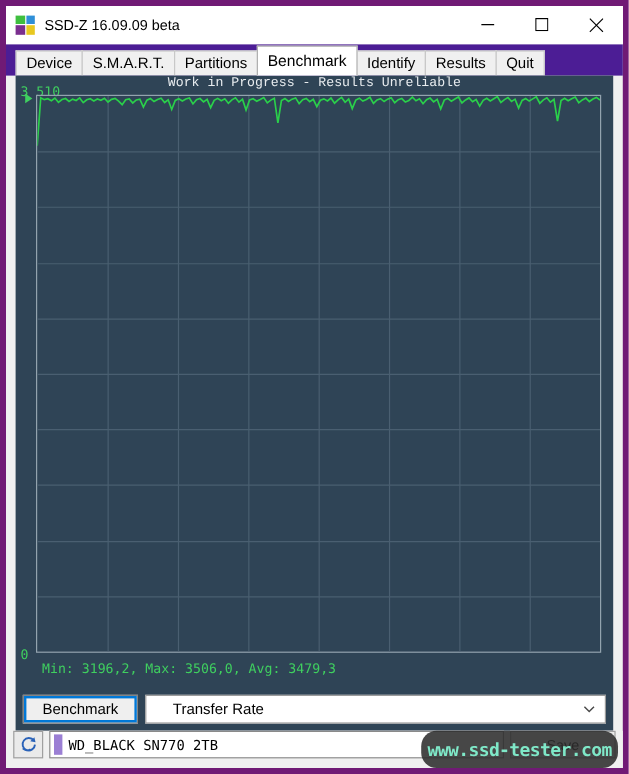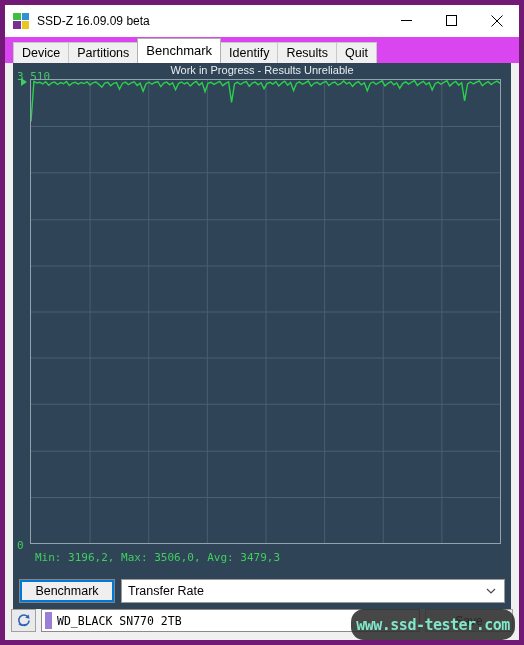--- a/index.html
+++ b/index.html
@@ -61,21 +61,21 @@
     justify-content: center;
     font-size: 12px;
     color: #000;
     background: #ffffff;
   }
   .winbtn svg { display: block; }
 
   
   .tabstrip {
     height: 26px;
-    background: #d946ef;
+    background: #4c1d95;
     display: flex;
     align-items: flex-end;
     padding-left: 8px;
     flex: 0 0 auto;
     position: relative;
     box-sizing: border-box;
   }
   .tab {
     font-size: 12.5px;
     color: #000;
@@ -115,21 +115,21 @@
     position: relative;
     height: 515px;
     flex: 0 0 auto;
   }
   .graph-title {
     position: absolute;
     top: 1px;
     left: 0;
     right: 0;
     text-align: center;
-    font-family: Liberation Sans, sans-serif;
+    font-family: Liberation Mono, monospace;
     font-size: 11px;
     color: #e8ecef;
     letter-spacing: 0px;
     white-space: nowrap;
   }
   .ymax-label {
     position: absolute;
     top: 7px;
     left: 4px;
     font-family: "DejaVu Sans Mono", monospace;
@@ -202,21 +202,21 @@
     box-sizing: border-box;
     cursor: default;
   }
   .combo {
     flex: 1 1 auto;
     height: 24px;
     background: #ffffff;
     border: 1px solid #9b9b9b;
     display: flex;
     align-items: center;
-    padding-left: 6px;
+    padding-left: 22px;
     font-size: 12.5px;
     color: #000;
     box-sizing: border-box;
     position: relative;
     cursor: default;
   }
   .combo .chev {
     position: absolute;
     right: 8px;
     top: 50%;
@@ -333,20 +333,21 @@
         <svg width="12" height="12" viewBox="0 0 12 12">
             <line x1="0.5" y1="0.5" x2="11.5" y2="11.5" stroke="#000" stroke-width="1"></line>
             <line x1="11.5" y1="0.5" x2="0.5" y2="11.5" stroke="#000" stroke-width="1"></line>
           </svg>
       </div>
     </div>
   </div>
 
   <div class="tabstrip">
     <div class="tab">Device</div>
+    <div class="tab">S.M.A.R.T.</div>
     <div class="tab">Partitions</div>
     <div class="tab selected">Benchmark</div>
     <div class="tab">Identify</div>
     <div class="tab">Results</div>
     <div class="tab">Quit</div>
   </div>
 
   <div class="panel">
 
     <div class="graph-zone">

